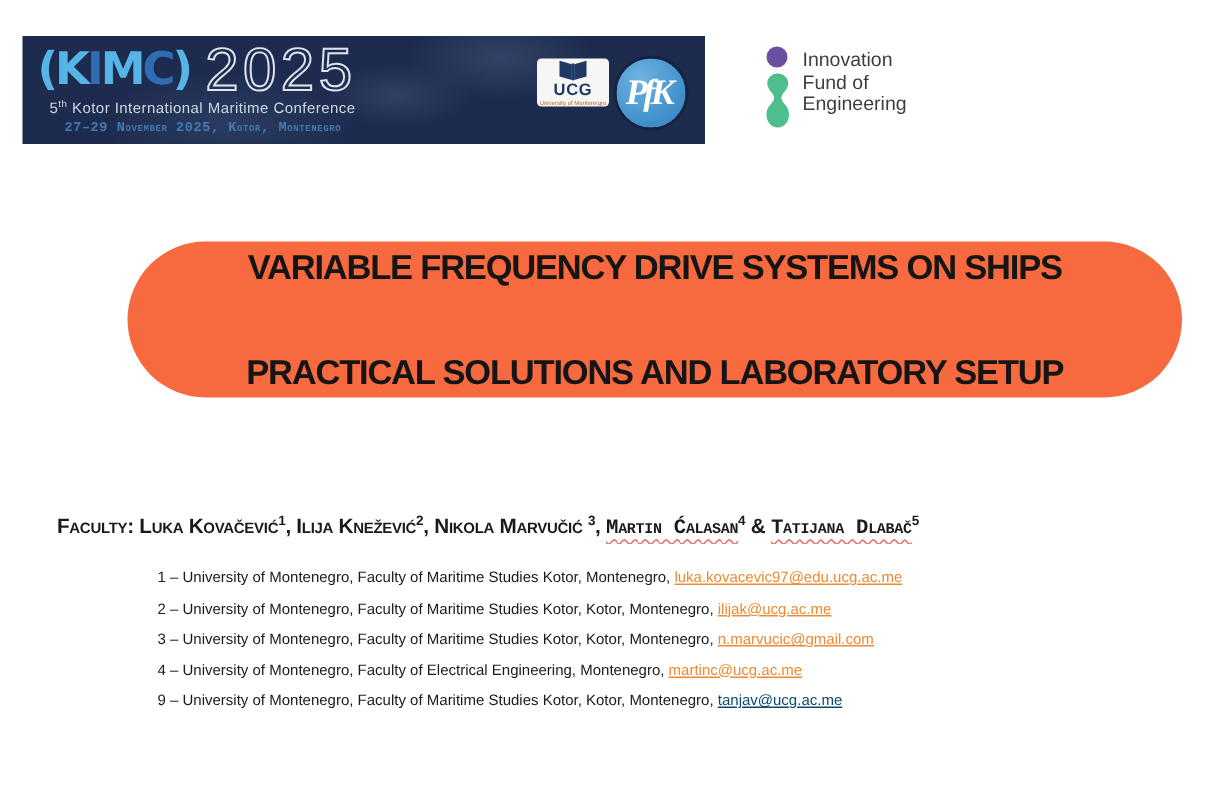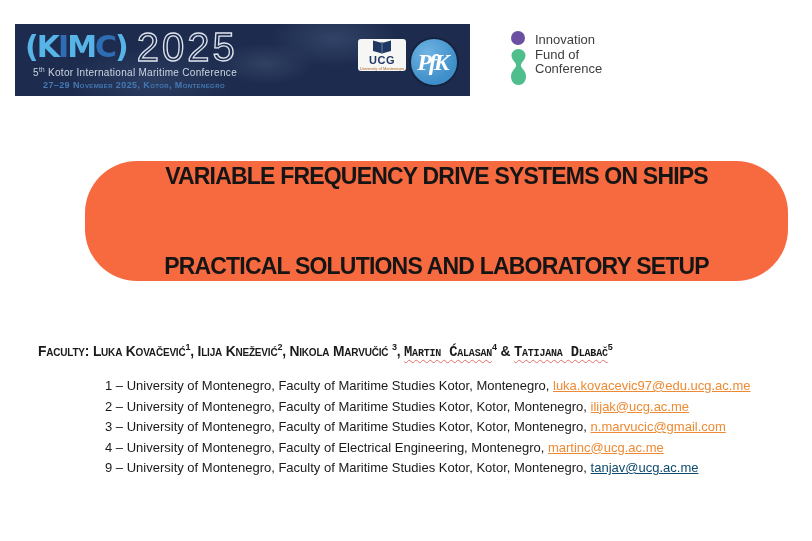--- a/index.html
+++ b/index.html
@@ -31,21 +31,21 @@
     font-family:"Liberation Sans", sans-serif; font-size:40px; line-height:40px;
     color:transparent; -webkit-text-stroke:1.3px #dde4ee; letter-spacing:3px; font-weight:400;
   }
   .banner-subtitle {
     position:absolute; left:18px; top:42px; color:#ccd6e2;
     font-size:10px; letter-spacing:.3px; white-space:nowrap;
   }
   .banner-subtitle sup { font-size:6.5px; }
   .banner-dates {
     position:absolute; left:28px; top:56px; color:#4479b4;
-    font-variant:small-caps; font-weight:bold; font-size:9px; letter-spacing:.4px; white-space:nowrap;
+    font-variant:small-caps; font-weight:bold; font-size:9px; letter-spacing:.4px; white-space:nowrap;font-family:Liberation Mono, monospace;
   }
   .ucg-box {
     position:absolute; left:343px; top:15px; width:48px; height:32px;
     background:#f6f6f4; border-radius:3px; display:flex; flex-direction:column;
     align-items:center; justify-content:center; gap:0;
   }
   .ucg-abbr { color:#1f3864; font-weight:bold; font-size:11px; letter-spacing:.5px; line-height:11px; margin-top:1px; }
   .ucg-caption { color:#b06a2a; font-size:4px; line-height:5px; white-space:nowrap; }
   .pfk {
     position:absolute; left:394px; top:13px; width:46px; height:46px; border-radius:50%;
@@ -58,23 +58,23 @@
   }
 
   
   .inno { position:absolute; left:505px; top:28px; width:180px; height:64px; }
   .inno-dot { position:absolute; left:6px; top:3px; width:14px; height:14px; border-radius:50%; }
   .inno-sprout { position:absolute; left:5px; top:20px; }
   .inno-text { position:absolute; left:30px; top:5px; font-size:13px; line-height:14.5px; color:#3e3e3e; }
 
   
   .title-box {
-    position:absolute; left:85px; top:161px; width:703px; height:120px;
+    position:absolute; left:85px; top:161px; width:703px; height:104px;
     border-radius:52px; display:flex; flex-direction:column;
-    align-items:center; justify-content:space-between;gap:40px;
+    align-items:center; justify-content:center;gap:40px;
   }
   .title-line {
     color:#151515; font-weight:bold; font-size:23px; line-height:30px;
     letter-spacing:-0.8px; white-space:nowrap;
   }
 
   
   .authors {
     position:absolute; left:38px; top:342px; width:760px;
     font-weight:bold; font-variant:small-caps; font-size:13.8px;
@@ -83,21 +83,21 @@
   .authors sup { font-size:9px; font-variant:normal; }
   .squiggle {
     text-decoration:underline wavy 1px rgba(219,80,74,.8);
     text-underline-offset:3px;
     font-family:Liberation Mono, monospace;
   }
 
   
   .affils {
     position:absolute; left:105px; top:376px; width:700px;
-    font-size:13px; line-height:20.5px; color:#1a1a1a;
+    font-size:10px; line-height:20.5px; color:#1a1a1a;
   }
   .affil-row { white-space:nowrap; }
   .email-link { text-decoration:underline; cursor:pointer; }
 </style>
 </head>
 <body>
 
 <div class="slide">
 
   <div class="banner" style="background-color: rgb(29, 44, 78);">
@@ -126,21 +126,21 @@
   </div>
 
   <div class="inno">
     <div class="inno-dot" style="background-color: rgb(107, 79, 161);"></div>
     <svg class="inno-sprout" width="17" height="38" viewBox="0 0 16 38">
       <path fill="#4dbe8c" d="M8 1 C12 1 15 4 15 7.5 C15 10.5 13 12.5 11.5 14.5 C10 16.5 10 18 11.5 20 C13.5 22.5 15.5 24.5 15.5 28.5 C15.5 33.5 12 37 8 37 C4 37 0.5 33.5 0.5 28.5 C0.5 24.5 2.5 22.5 4.5 20 C6 18 6 16.5 4.5 14.5 C3 12.5 1 10.5 1 7.5 C1 4 4 1 8 1 Z"></path>
     </svg>
     <div class="inno-text">
       <div>Innovation</div>
       <div>Fund of</div>
-      <div>Conference</div>
+      <div>Engineering</div>
     </div>
   </div>
 
   <div class="title-box" style="background-color: rgb(247, 105, 63);">
     <div class="title-line">VARIABLE FREQUENCY DRIVE SYSTEMS ON SHIPS</div>
     <div class="title-line">PRACTICAL SOLUTIONS AND LABORATORY SETUP</div>
   </div>
 
   <div class="authors"><span>Faculty: </span><span></span><span>Luka Kovačević</span><sup>1</sup><span>, </span><span>Ilija Knežević</span><sup>2</sup><span>, </span><span>Nikola Marvučić </span><sup>3</sup><span>, </span><span class="squiggle">Martin Ćalasan</span><sup>4</sup><span> &amp; </span><span class="squiggle">Tatijana Dlabač</span><sup>5</sup></div>
 

